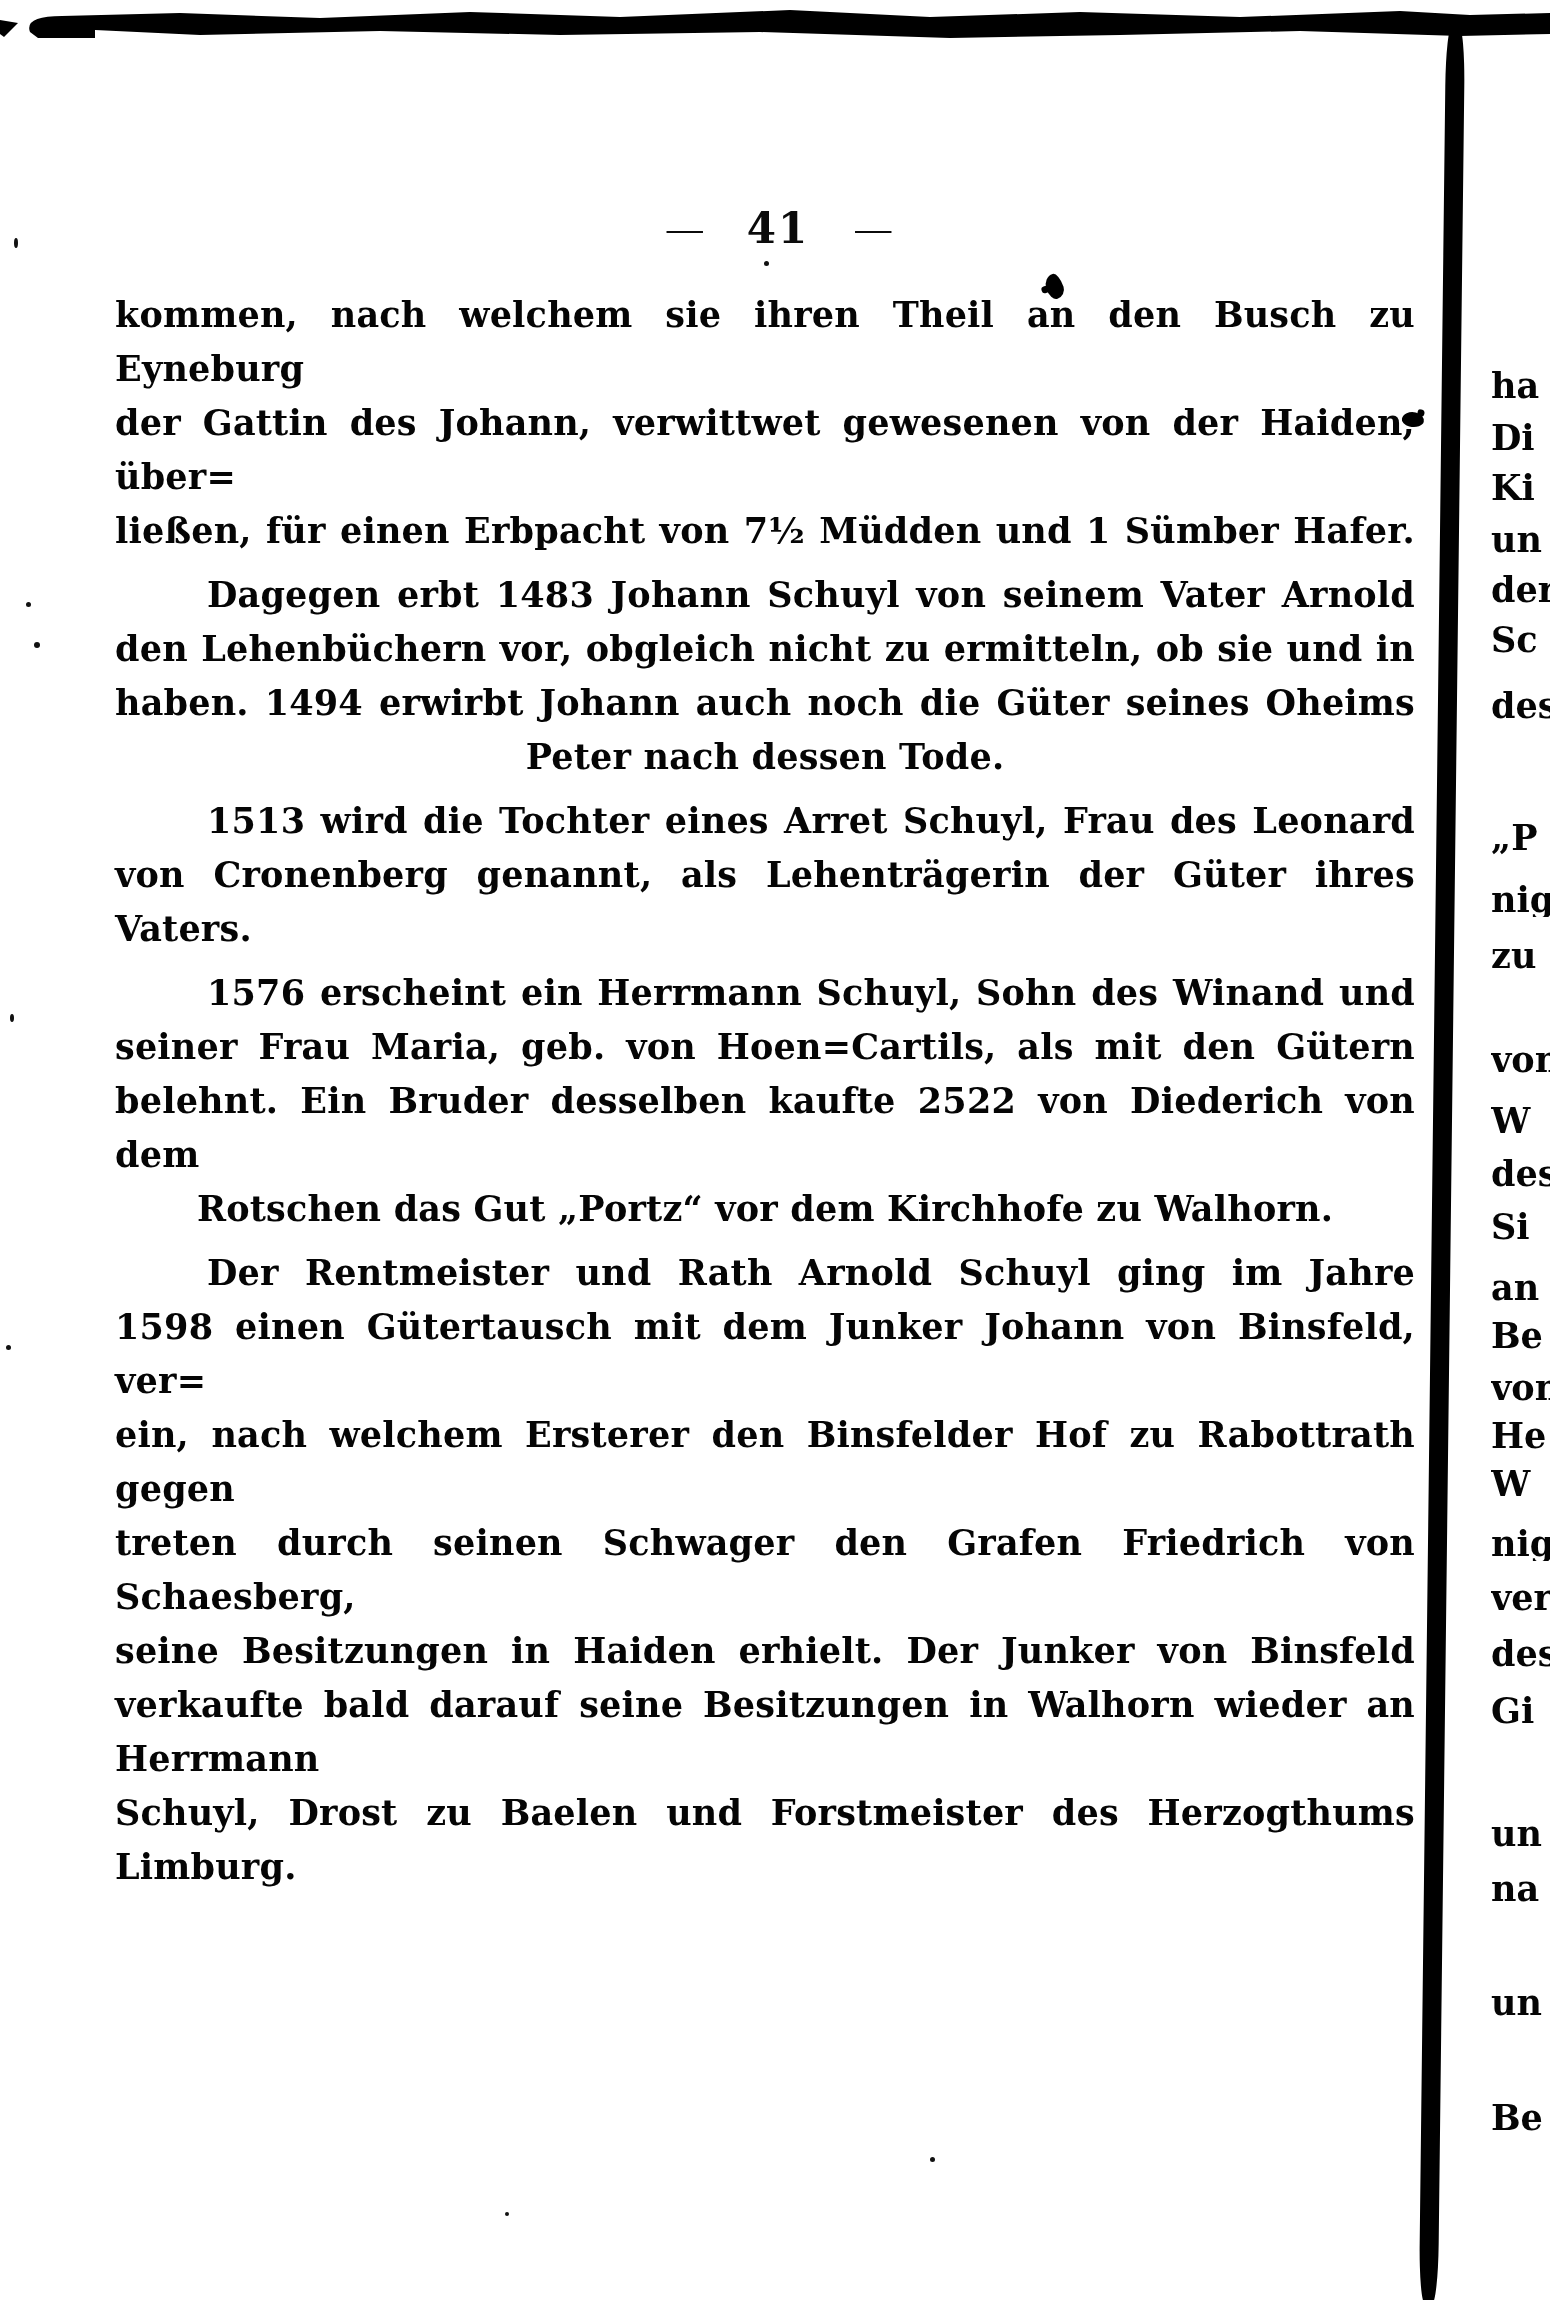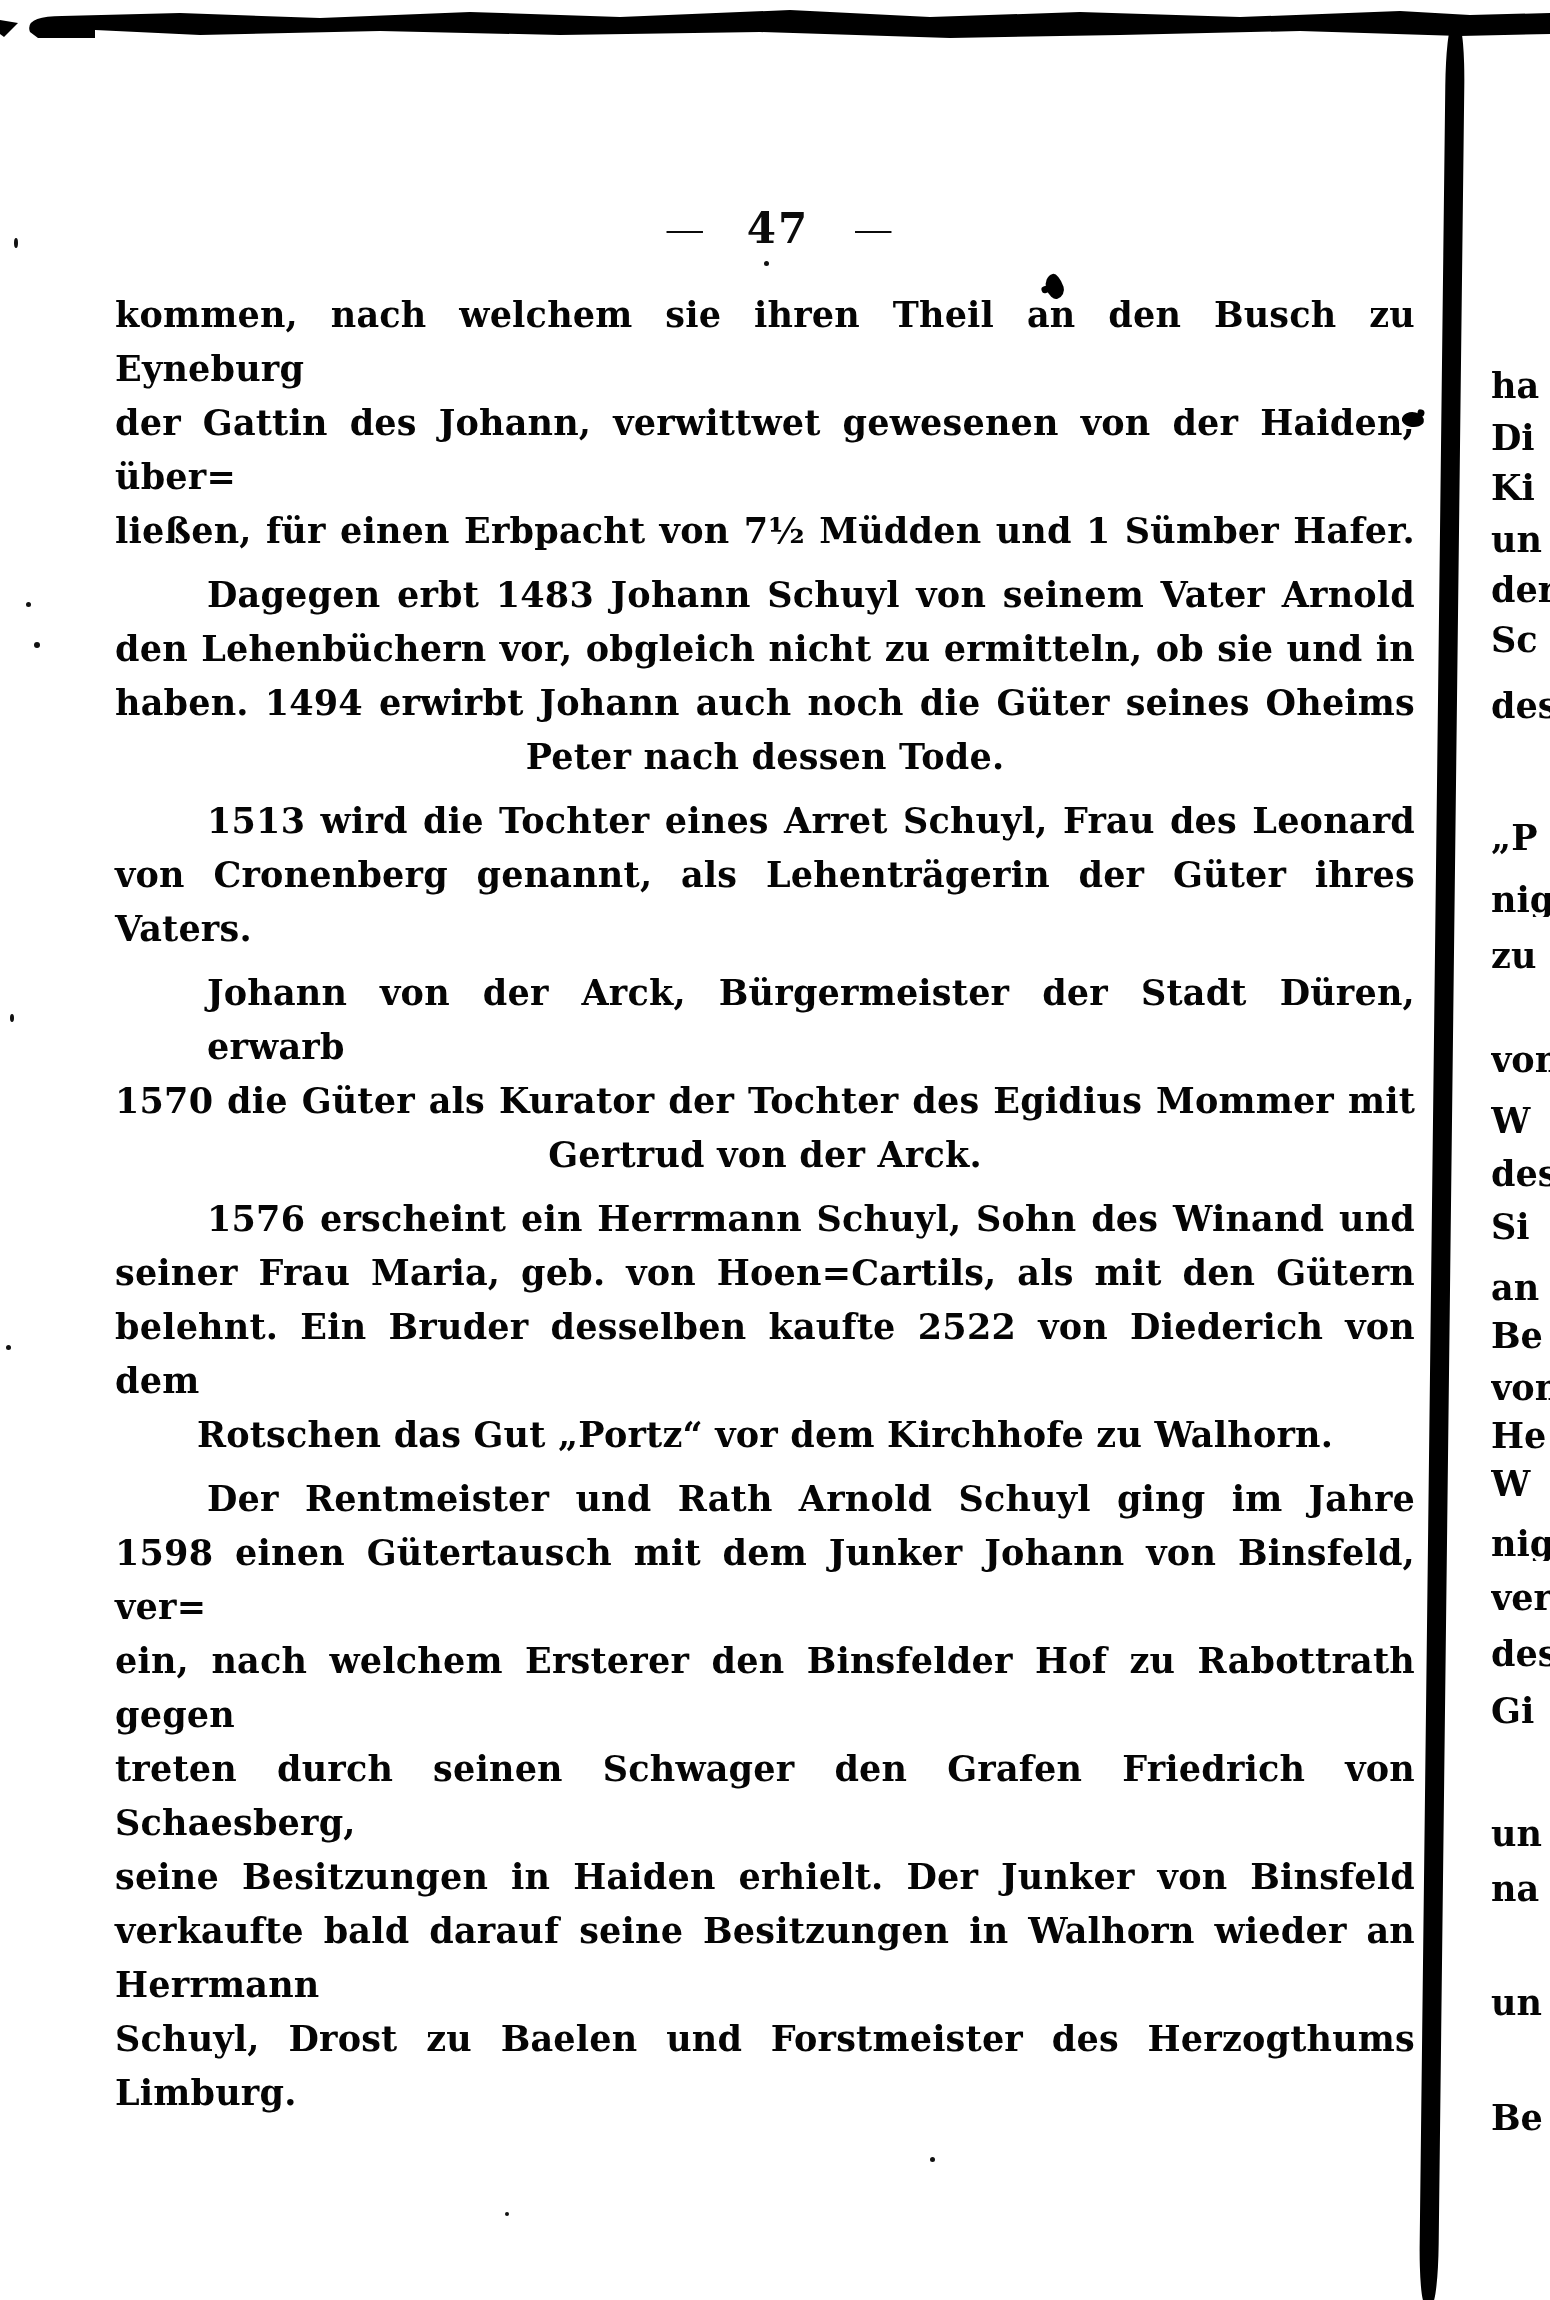--- a/index.html
+++ b/index.html
@@ -86,46 +86,41 @@
 
   <svg class="band-svg" width="1550" height="50" viewBox="0 0 1550 50">
     <path fill="#000" d="M30,32 Q24,16 62,16 L180,13 L320,18 L470,12 L620,17 L790,10
       L930,17 L1080,12 L1240,17 L1400,11 L1470,15 L1550,13 L1550,34 L1460,36
       L1300,31 L1120,35 L950,38 L760,32 L560,35 L380,31 L200,35 L95,30 L95,38 L38,38 Z"></path>
     <polygon fill="#000" points="0,20 18,23 4,37 0,34"></polygon>
   </svg>
 
   <div class="header">
     <span class="dash">—</span>
-    <span class="num">47</span>
+    <span class="num">41</span>
     <span class="dash">—</span>
   </div>
 
   <div class="blot"></div>
 
   <div class="text-block" id="text-block">
       <div class="para">
         <div class="tline just">kommen, nach welchem sie ihren Theil an den Busch zu Eyneburg</div>
         <div class="tline just">der Gattin des Johann, verwittwet gewesenen von der Haiden, über=</div>
         <div class="tline just">ließen, für einen Erbpacht von 7½ Müdden und 1 Sümber Hafer.</div>
       </div>
       <div class="para">
         <div class="tline just ind">Dagegen erbt 1483 Johann Schuyl von seinem Vater Arnold</div>
         <div class="tline just">den Lehenbüchern vor, obgleich nicht zu ermitteln, ob sie und in</div>
         <div class="tline just">haben. 1494 erwirbt Johann auch noch die Güter seines Oheims</div>
         <div class="tline">Peter nach dessen Tode.</div>
       </div>
       <div class="para">
         <div class="tline just ind">1513 wird die Tochter eines Arret Schuyl, Frau des Leonard</div>
         <div class="tline just">von Cronenberg genannt, als Lehenträgerin der Güter ihres Vaters.</div>
-      </div>
-      <div class="para">
-        <div class="tline just ind">Johann von der Arck, Bürgermeister der Stadt Düren, erwarb</div>
-        <div class="tline just">1570 die Güter als Kurator der Tochter des Egidius Mommer mit</div>
-        <div class="tline">Gertrud von der Arck.</div>
       </div>
       <div class="para">
         <div class="tline just ind">1576 erscheint ein Herrmann Schuyl, Sohn des Winand und</div>
         <div class="tline just">seiner Frau Maria, geb. von Hoen=Cartils, als mit den Gütern</div>
         <div class="tline just">belehnt. Ein Bruder desselben kaufte 2522 von Diederich von dem</div>
         <div class="tline">Rotschen das Gut „Portz“ vor dem Kirchhofe zu Walhorn.</div>
       </div>
       <div class="para">
         <div class="tline just ind">Der Rentmeister und Rath Arnold Schuyl ging im Jahre</div>
         <div class="tline just">1598 einen Gütertausch mit dem Junker Johann von Binsfeld, ver=</div>

